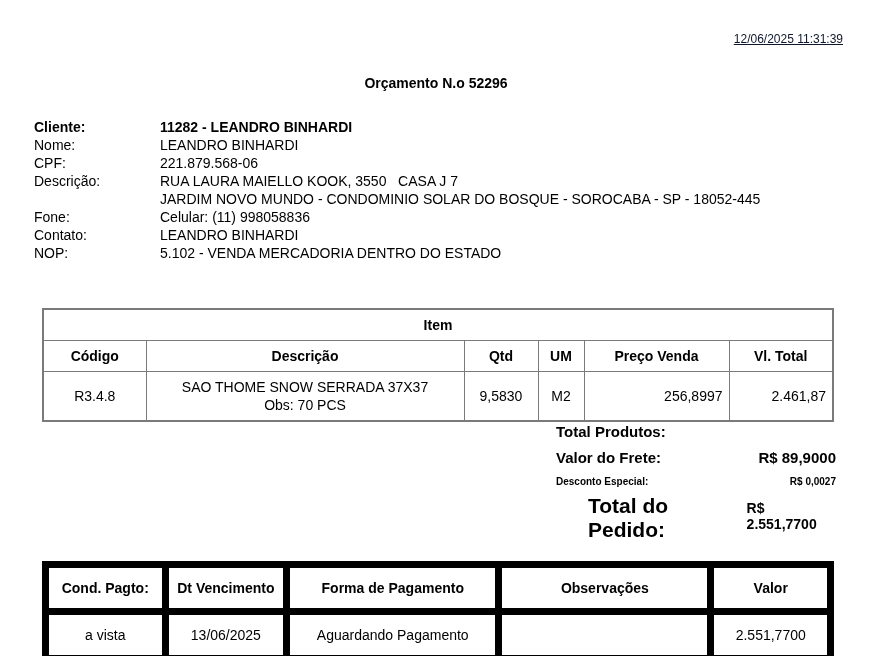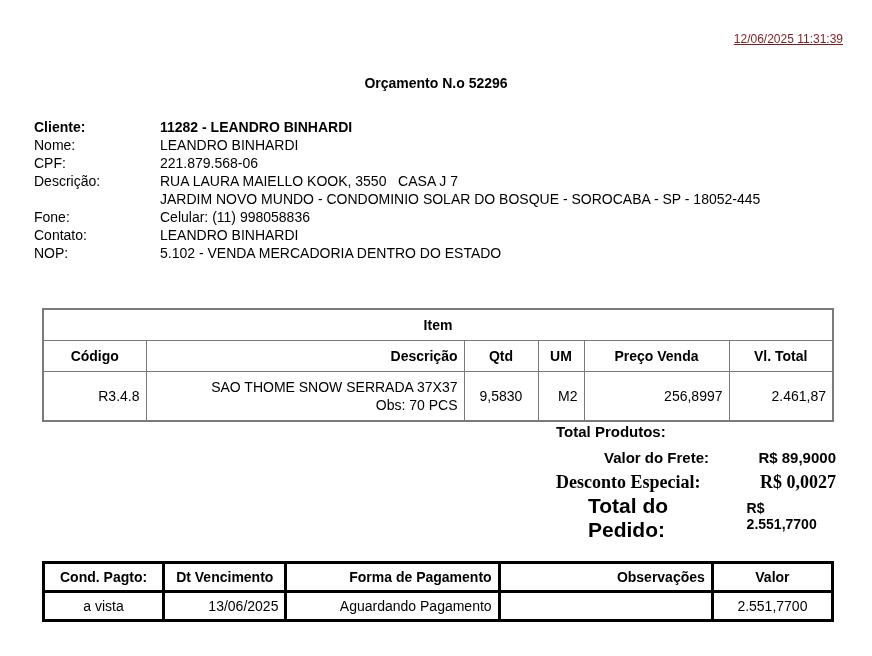--- a/index.html
+++ b/index.html
@@ -2,21 +2,21 @@
 <html><head>
 <meta charset="utf-8">
 <style>
   html, body { margin: 0; padding: 0; background: #ffffff; }
   body {
     width: 872px; height: 656px; position: relative; overflow: hidden;
     font-family: "Liberation Sans", sans-serif; color: #000;
   }
   .timestamp {
     position: absolute; right: 29px; top: 32px;
-    font-size: 12px; color: #7f1d1d; text-decoration: underline;
+    font-size: 12px; color: #0f172a; text-decoration: underline;
   }
   .title {
     position: absolute; left: 0; width: 872px; top: 75px;
     text-align: center; font-size: 14px; font-weight: bold;
   }
   .info {
     position: absolute; left: 34px; top: 118px;
     font-size: 14px; line-height: 18px;
   }
   .info-row { display: flex; gap: 19px; }
@@ -27,38 +27,38 @@
   .items {
     position: absolute; left: 42px; top: 308px; width: 792px;
     border: 2px solid #7a7a7a;
   }
   .items td, .items th { border: 1px solid #7a7a7a; padding: 6px 6px; }
   .items .cap th { font-weight: bold; text-align: center; height: 18px; }
   .items .hdr th { height: 18px; }
   .items .row td { height: 36px; line-height: 18px; }
   .c { text-align: center; }
   .r { text-align: right; }
-  .l { text-align: right; }
+  .l { text-align: center; }
 
   .totals {
     position: absolute; left: 556px; top: 420px; width: 280px;
   }
   .tot-row { display: flex; justify-content: space-between; font-weight: bold; }
   .tot-row.t1 { font-size: 15px; height: 24px; line-height: 24px; flex-direction: column; }
-  .tot-row.t2 { font-size: 15px; height: 24px; line-height: 24px; margin-top: 2px; margin-left: 48px; }
-  .tot-row.t3 { font-size: 18px; height: 24px; line-height: 24px; font-family: Liberation Serif, serif; }
+  .tot-row.t2 { font-size: 15px; height: 24px; line-height: 24px; margin-top: 2px; }
+  .tot-row.t3 { font-size: 10px; height: 24px; line-height: 24px; }
   .tot-row.t4 { height: 30px; align-items: baseline; margin-left: 32px; }
   .tot-row.t4 .big { font-size: 21px; }
   .tot-row.t4 .val { font-size: 14px; }
 
   .pay {
     position: absolute; left: 42px; top: 561px; width: 792px;
     border: 2px solid #7a7a7a;
   }
-  .pay td, .pay th { border: 3px solid #000000; padding: 4px 6px; height: 18px; }
+  .pay td, .pay th { border: 7px solid #000000; padding: 11px 6px; height: 18px; }
 </style>
 </head>
 <body>
 
 <div class="timestamp">12/06/2025 11:31:39</div>
 <div class="title">Orçamento N.o 52296</div>
 
 <div class="info">
   <div class="info-row bold">
     <span class="lbl">Cliente:</span>

